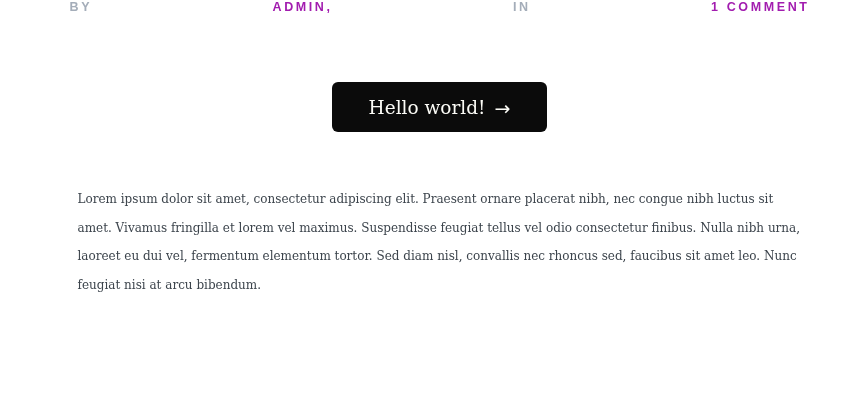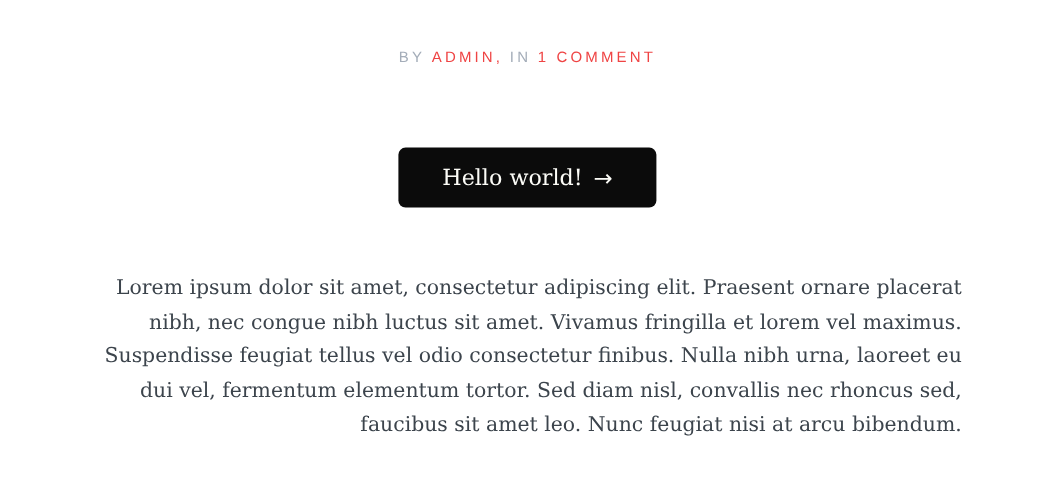--- a/index.html
+++ b/index.html
@@ -21,35 +21,34 @@
     position: absolute;
     left: 50%;
     transform: translateX(-50%);
     margin-left: 6px; 
     width: 740px;
     top: 0;
     text-align: center;
   }
 
   .post-meta {
-    margin-top: 41px;
     display: flex;
-    justify-content: center;
+    justify-content: space-between;
     gap: 0.45em;
     font-family: "Liberation Sans", sans-serif;
     font-size: 12.5px;
-    font-weight: 400;
+    font-weight: 700;
     letter-spacing: 2.6px;
     color: #a4adb9;
     text-transform: uppercase;
     white-space: nowrap;
   }
 
   .post-meta a {
-    color: #ef4444;
+    color: #a21caf;
     text-decoration: none;
     cursor: pointer;
   }
 
   .button-row {
     margin-top: 68px;
   }
 
   .cta-button {
     display: inline-flex;
@@ -72,24 +71,24 @@
     font-family: "DejaVu Sans", sans-serif;
     font-size: 19px;
     line-height: 1;
     position: relative;
     top: 1px;
   }
 
   .post-body {
     margin-top: 53px;
     font-family: "DejaVu Serif", "Liberation Serif", serif;
-    font-size: 17px;
+    font-size: 12px;
     line-height: 28.6px;
     color: #3c444c;
-    text-align: right;
+    text-align: left;
     padding: 0 8px;
   }
 </style>
 </head>
 <body>
 
 <div class="page">
   <div class="content-col">
 
     <div class="post-meta">

